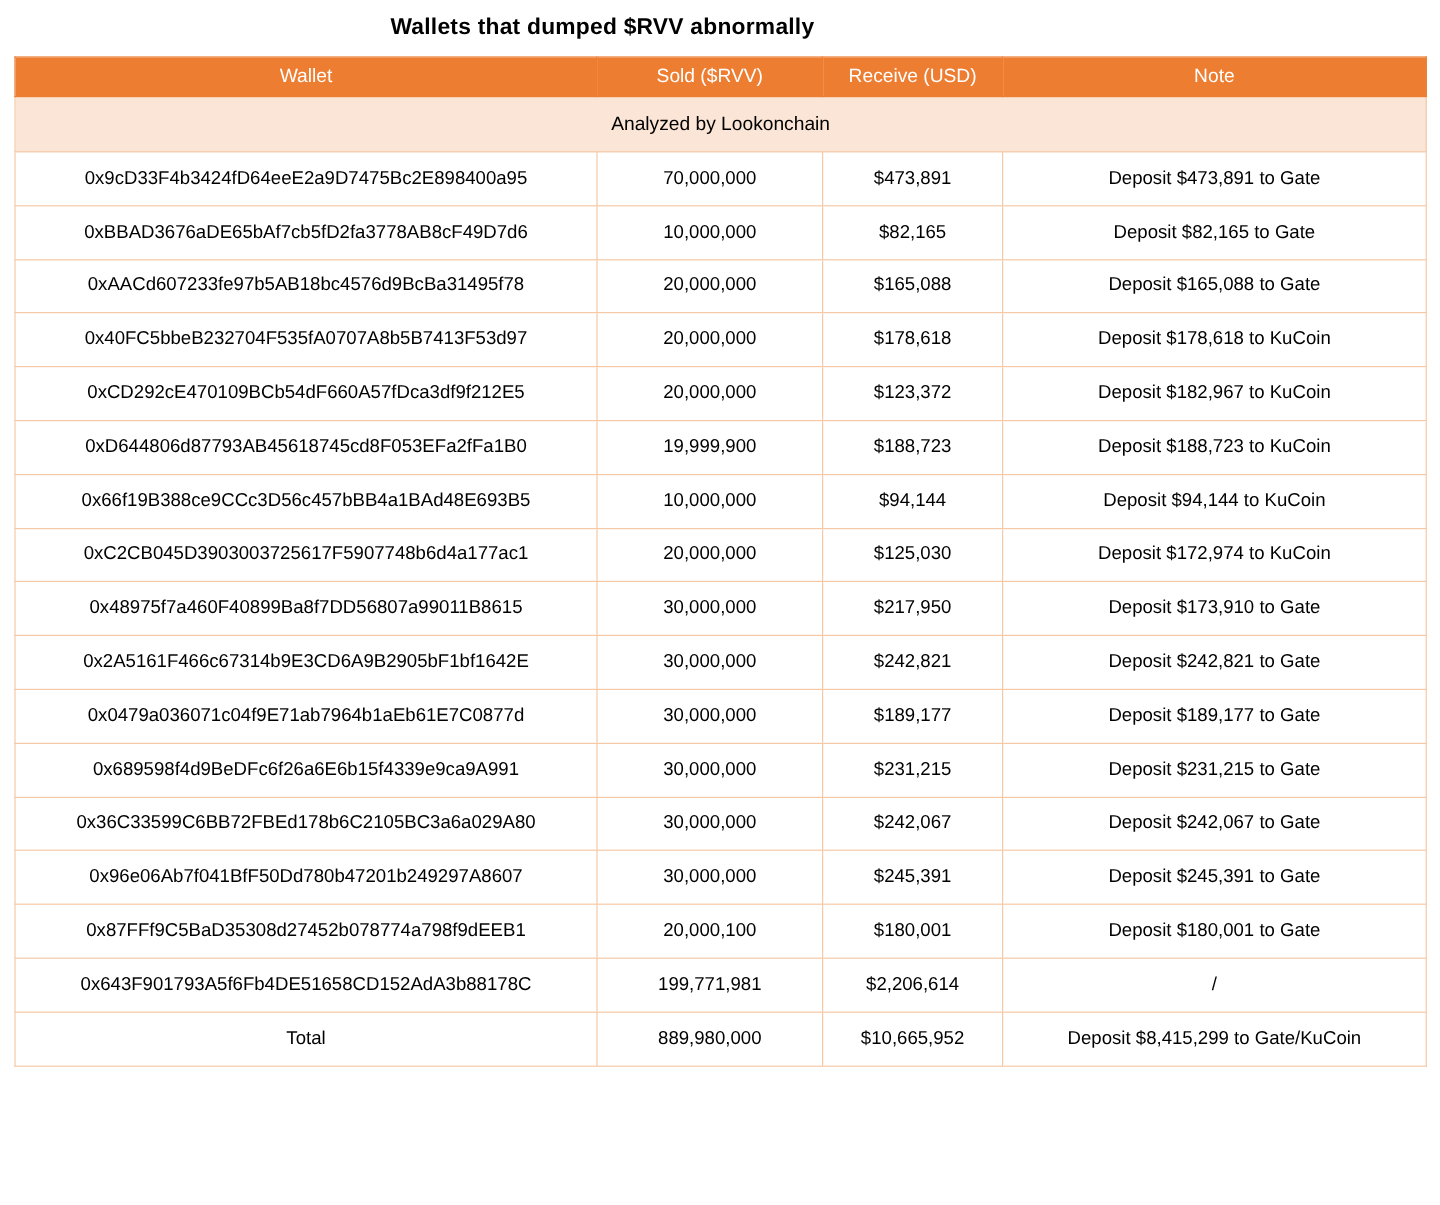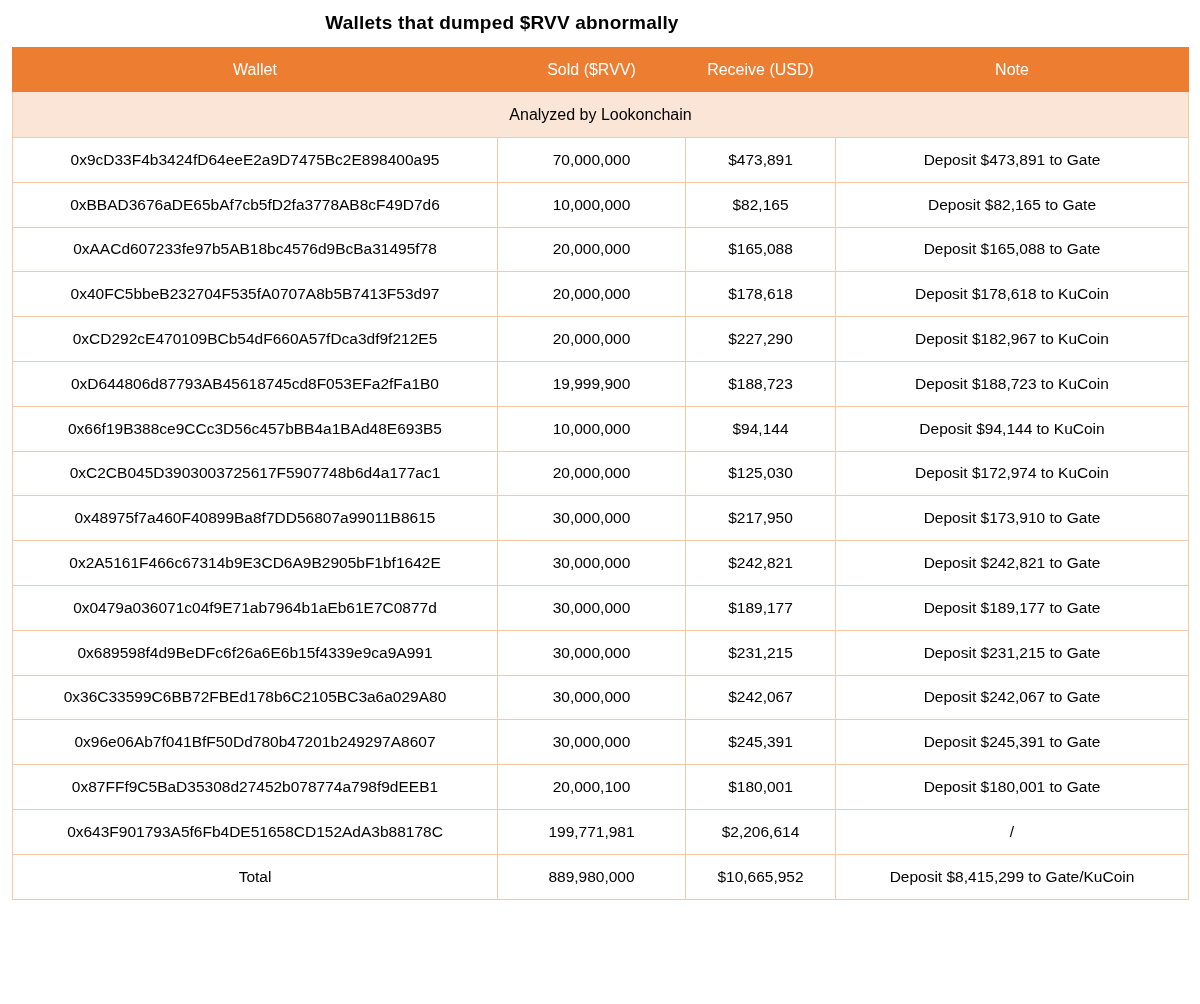--- a/index.html
+++ b/index.html
@@ -17,21 +17,21 @@
   .page{position:relative;width:1200px;height:1004px;overflow:hidden;}
   .title{position:absolute;top:12px;left:0;width:1004px;text-align:center;
     font-size:19px;font-weight:bold;letter-spacing:.2px;color:#000;}
   .table-wrap{position:absolute;left:12px;top:47px;width:1176px;}
   table{width:1176px;border-collapse:collapse;table-layout:fixed;}
   col.c-wallet{width:485px;}
   col.c-sold{width:188px;}
   col.c-receive{width:150px;}
   col.c-note{width:353px;}
   th{background:var(--header-bg);color:var(--header-text);
-    font-weight:normal;font-size:16px;height:44px;text-align:center;
+    font-weight:normal;font-size:16px;height:33px;text-align:center;
     border:1px solid var(--header-bg);border-left:1px solid var(--header-divider);}
   th:first-child{border-left:1px solid var(--header-bg);}
   .subheader-row td{background:var(--subheader-bg);height:46px;text-align:center;
     font-size:16px;color:#000000;border:1px solid var(--border);}
   .data-row td{height:44.8px;text-align:center;font-size:15.5px;
     background:#fff;border:1px solid var(--border);overflow:hidden;white-space:nowrap;}
 </style>
 </head>
 <body>
 
@@ -78,21 +78,21 @@
           </tr>
           <tr class="data-row">
             <td>0x40FC5bbeB232704F535fA0707A8b5B7413F53d97</td>
             <td>20,000,000</td>
             <td>$178,618</td>
             <td>Deposit $178,618 to KuCoin</td>
           </tr>
           <tr class="data-row">
             <td>0xCD292cE470109BCb54dF660A57fDca3df9f212E5</td>
             <td>20,000,000</td>
-            <td>$227,290</td>
+            <td>$123,372</td>
             <td>Deposit $182,967 to KuCoin</td>
           </tr>
           <tr class="data-row">
             <td>0xD644806d87793AB45618745cd8F053EFa2fFa1B0</td>
             <td>19,999,900</td>
             <td>$188,723</td>
             <td>Deposit $188,723 to KuCoin</td>
           </tr>
           <tr class="data-row">
             <td>0x66f19B388ce9CCc3D56c457bBB4a1BAd48E693B5</td>

